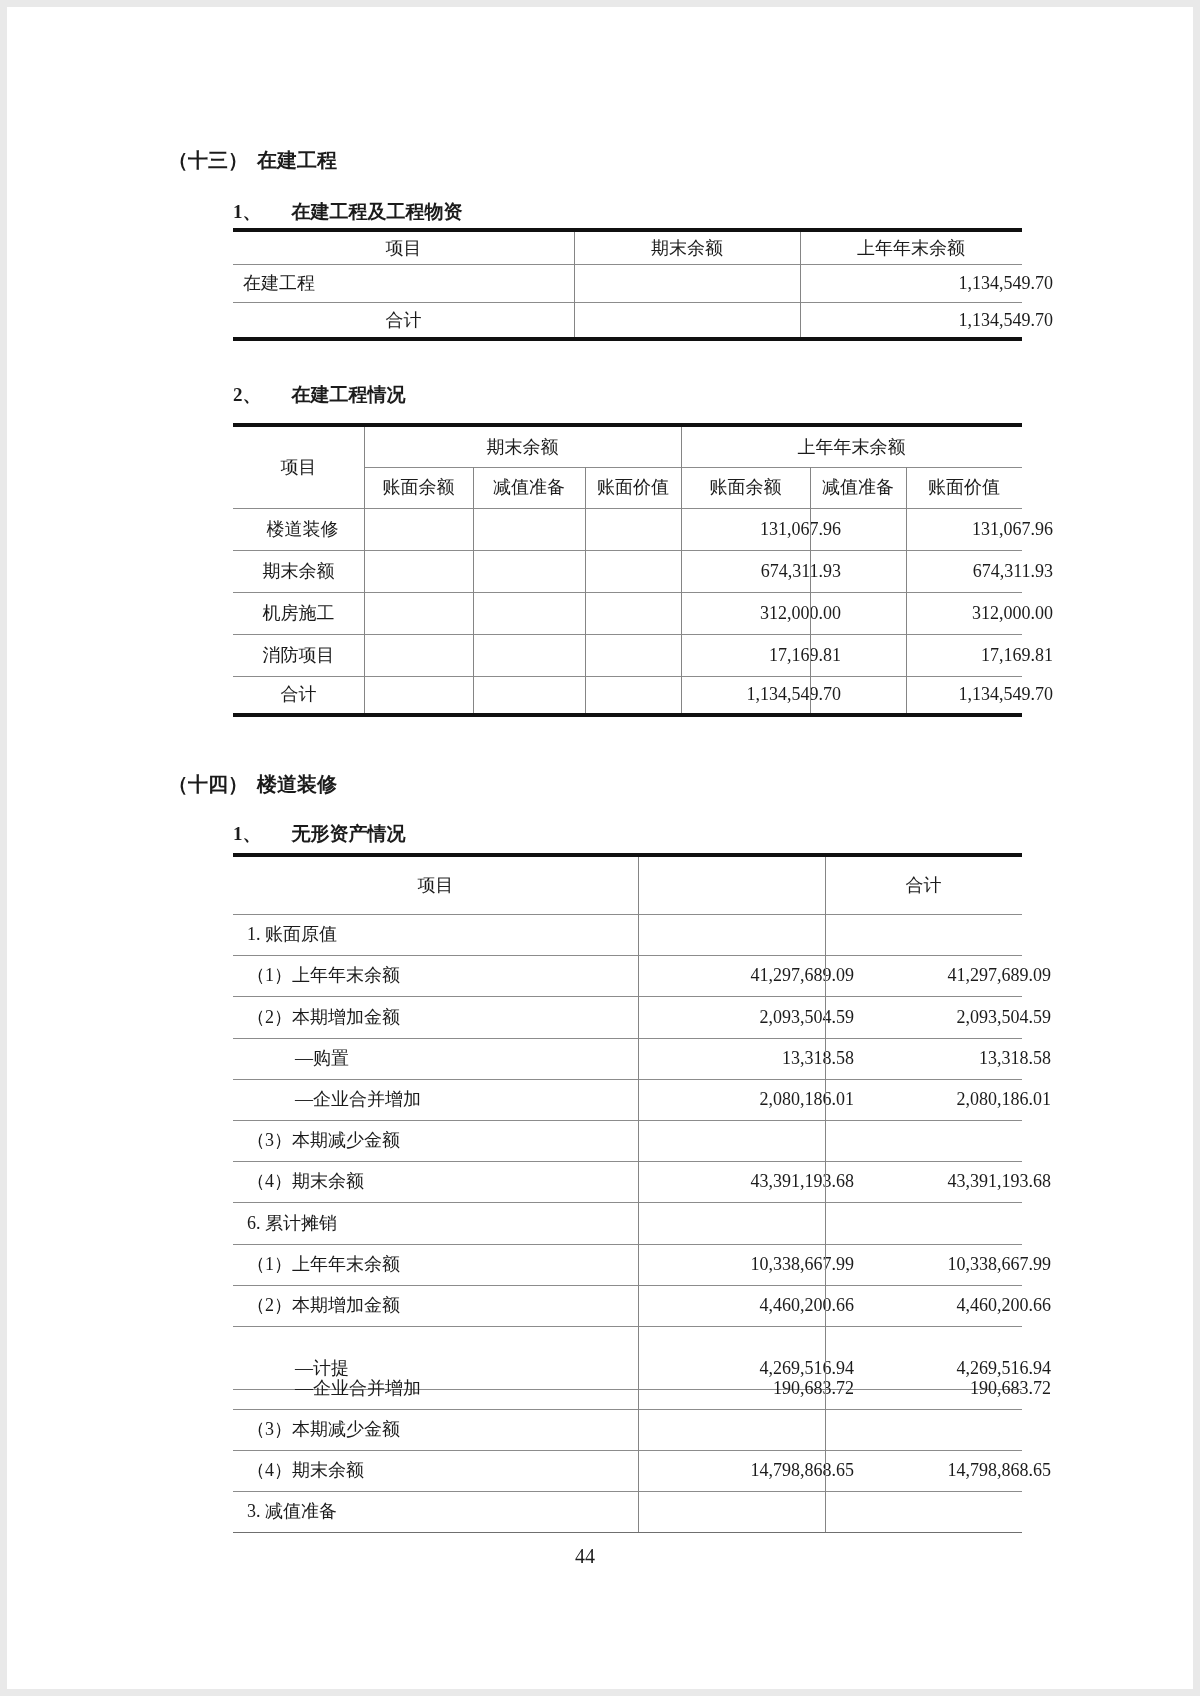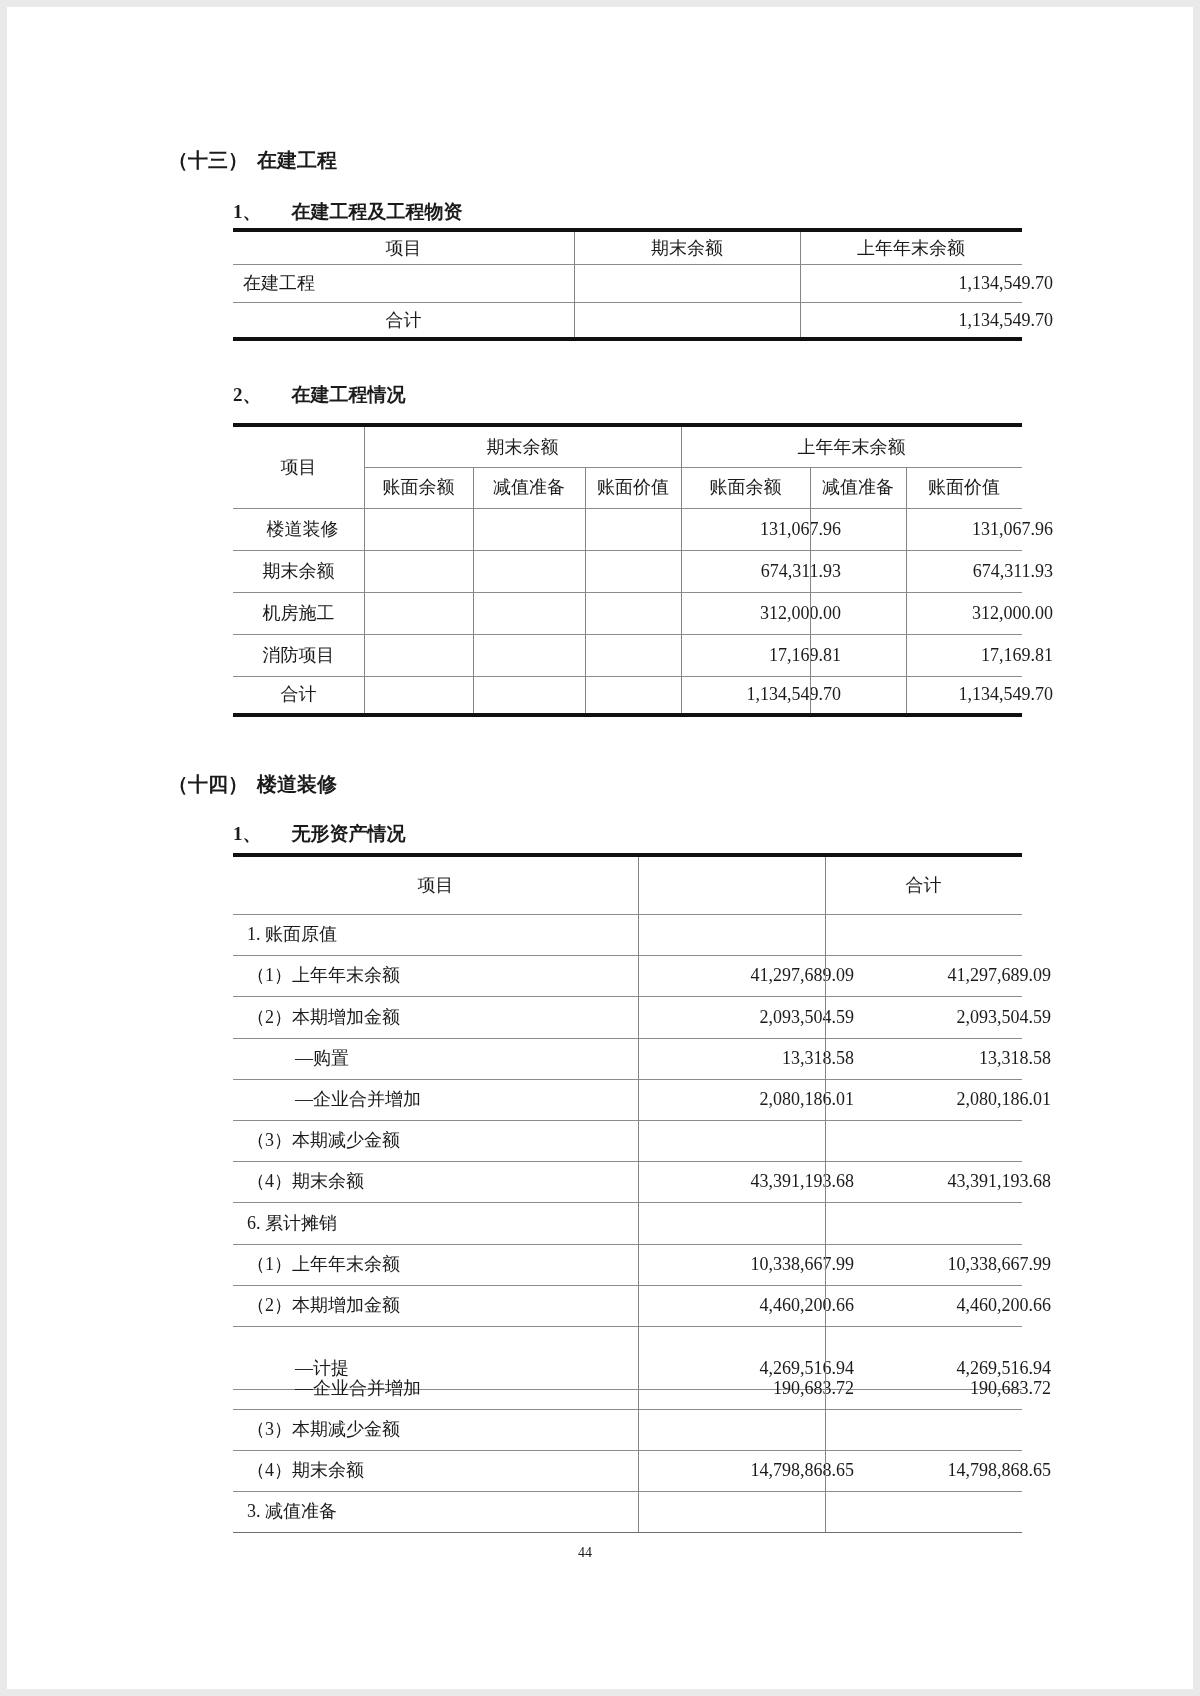--- a/index.html
+++ b/index.html
@@ -12,21 +12,21 @@
   .hd1 .ttl{margin-left:9px;}
   .tbl{position:absolute;font-size:18px;}
   .thick{position:absolute;left:0;width:100%;height:4px;background:#101010;}
   .hl{position:absolute;height:0;border-top:1px solid #8c8c8c;}
   .vl{position:absolute;width:0;border-left:1px solid #858585;}
   .cell{position:absolute;white-space:nowrap;overflow:visible;}
   .ctr{text-align:center;}
   .rt{text-align:right;margin-left:41px;}
   .row{position:absolute;left:0;width:789px;border-bottom:1px solid #8c8c8c;}
   .row .lbl{position:absolute;white-space:nowrap;}
-  .pagenum{position:absolute;font-size:14px;text-align:center;}
+  .pagenum{position:absolute;font-size:20px;text-align:center;}
 </style>
 </head>
 <body>
 
 <div class="page">
 
   <div class="hd1" style="left:161px;top:140px;">
     <span>（十三）</span><span class="ttl">在建工程</span>
   </div>
 

